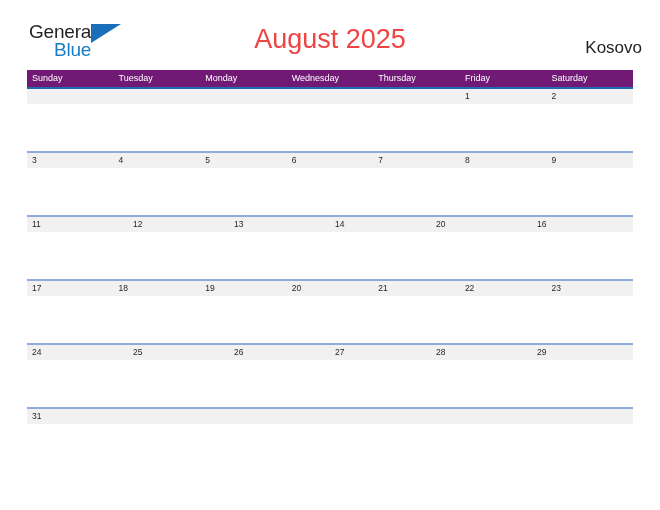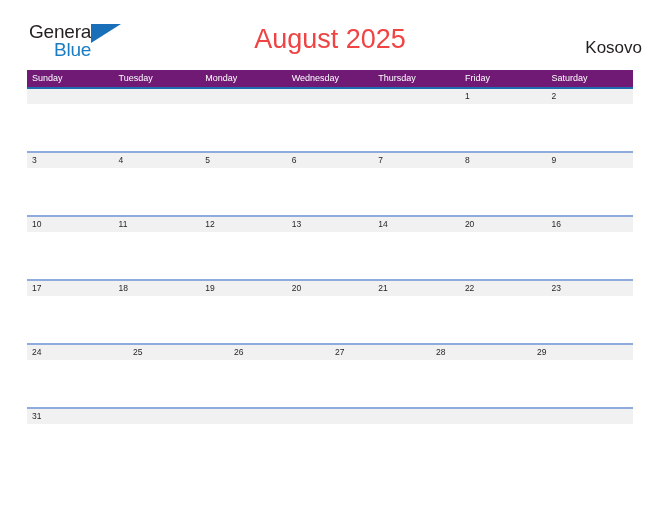--- a/index.html
+++ b/index.html
@@ -215,23 +215,20 @@
       <div class="day">
           <div class="day-number-band">8</div>
         </div>
       <div class="day">
           <div class="day-number-band">9</div>
         </div>
     </div>
 
     <div class="week">
       <div class="day">
-          <div class="day-number-band">10</div>
-        </div>
-      <div class="day">
           <div class="day-number-band">11</div>
         </div>
       <div class="day">
           <div class="day-number-band">12</div>
         </div>
       <div class="day">
           <div class="day-number-band">13</div>
         </div>
       <div class="day">
           <div class="day-number-band">14</div>

